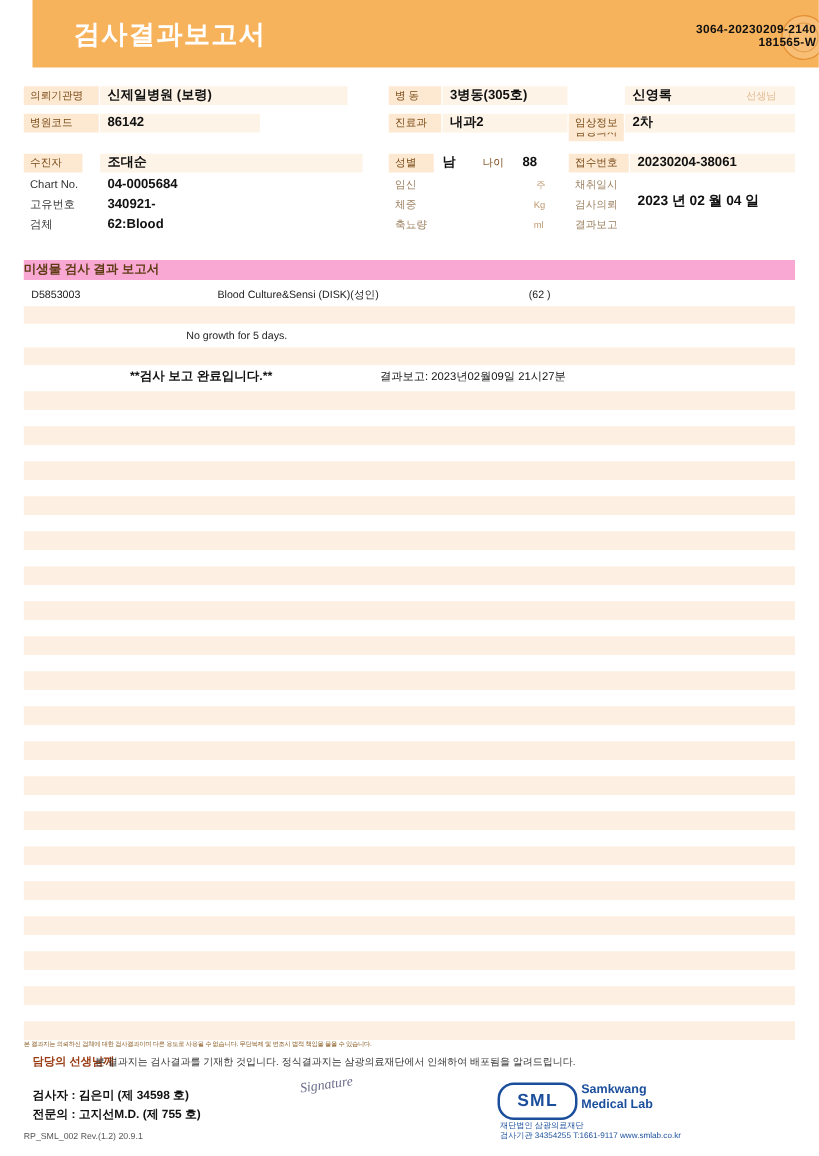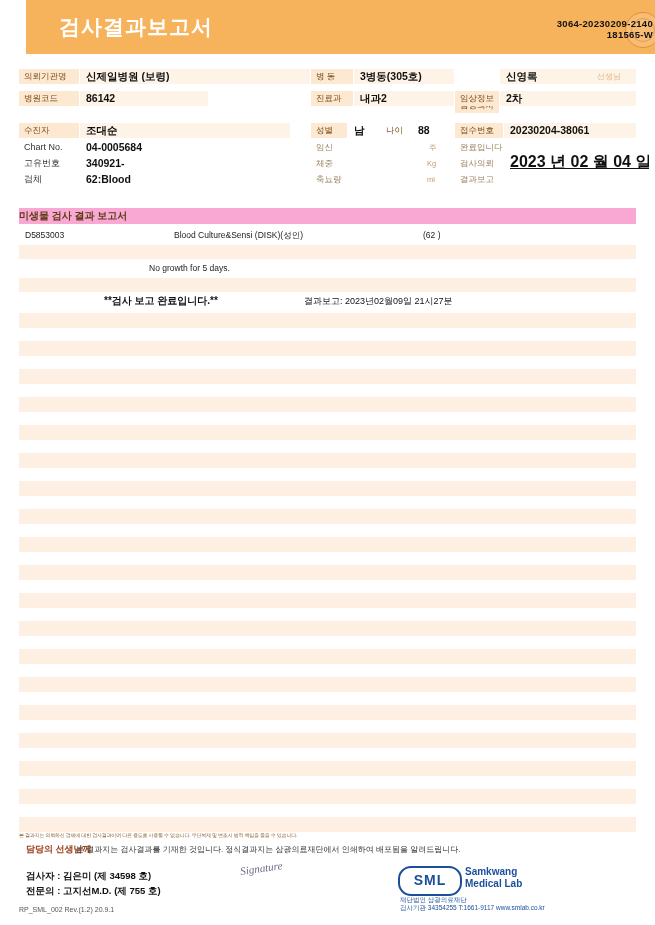--- a/index.html
+++ b/index.html
@@ -271,65 +271,65 @@
     <div class="barcode-area">
       <div class="stamp-circle"></div>
     </div>
     <div class="barcode-line1">3064-20230209-2140</div>
     <div class="barcode-line2">181565-W</div>
   </div>
 
   <div class="info">
 
     <div class="lbl" style="left:0px; top:3px; width:60px;">의뢰기관명</div>
-    <div class="val" style="left:61px; top:3px; width:230px;">신제일병원 (보령)</div>
+    <div class="val" style="left:61px; top:3px; width:198px;">신제일병원 (보령)</div>
 
     <div class="lbl" style="left:292px; top:3px; width:42px;">병 동</div>
     <div class="val" style="left:335px; top:3px; width:100px;">3병동(305호)</div>
 
     <div class="lbl" style="left:436px; top:3px; width:44px;margin-top:29px;">담당의사</div>
     <div class="val" style="left:481px; top:3px; width:136px;">신영록</div>
     <div class="faint" style="left:578px; top:5px;">선생님</div>
 
     <div class="lbl" style="left:0px; top:25px; width:60px;">병원코드</div>
     <div class="val" style="left:61px; top:25px; width:128px;">86142</div>
 
     <div class="lbl" style="left:292px; top:25px; width:42px;">진료과</div>
     <div class="val" style="left:335px; top:25px; width:100px;">내과2</div>
 
     <div class="lbl" style="left:436px; top:25px; width:44px;">임상정보</div>
     <div class="val" style="left:481px; top:25px; width:136px;">2차</div>
 
-    <div class="lbl" style="left:0px; top:57px; width:60px;">수진자</div>
+    <div class="lbl" style="left:0px; top:57px; width:47px;">수진자</div>
     <div class="val" style="left:61px; top:57px; width:210px;">조대순</div>
 
     <div class="lbl" style="left:292px; top:57px; width:36px;">성별</div>
     <div class="val plain" style="left:329px; top:57px; width:32px; background:transparent;">남</div>
     <div class="lbl" style="left:362px; top:57px; width:30px; background:transparent;">나이</div>
     <div class="val plain" style="left:393px; top:57px; width:40px; background:transparent;">88</div>
 
     <div class="lbl" style="left:436px; top:57px; width:48px;">접수번호</div>
     <div class="val" style="left:485px; top:57px; width:132px;">20230204-38061</div>
 
     <div class="lbl" style="left:0px; top:74px; width:60px; background:transparent; color:#333; font-size:9px;">Chart No.</div>
     <div class="val plain" style="left:61px; top:74px; width:210px; background:transparent;">04-0005684</div>
 
     <div class="lbl" style="left:292px; top:74px; width:40px; background:transparent; color:#9c8060;">임신</div>
     <div class="unit" style="left:410px; top:77px;">주</div>
 
-    <div class="lbl" style="left:436px; top:74px; width:48px; background:transparent; color:#9c8060;">완료입니다</div>
+    <div class="lbl" style="left:436px; top:74px; width:48px; background:transparent; color:#9c8060;">채취일시</div>
 
     <div class="lbl" style="left:0px; top:90px; width:60px; background:transparent; color:#333; font-size:9px;">고유번호</div>
     <div class="val plain" style="left:61px; top:90px; width:210px; background:transparent;">340921-</div>
 
     <div class="lbl" style="left:292px; top:90px; width:40px; background:transparent; color:#9c8060;">체중</div>
     <div class="unit" style="left:408px; top:93px;">Kg</div>
 
     <div class="lbl" style="left:436px; top:90px; width:48px; background:transparent; color:#9c8060;">검사의뢰</div>
-    <div class="val plain" style="left:485px; top:88px; width:145px; background:transparent; font-size:16px;text-decoration:underline;">2023 년 02 월 04 일</div>
+    <div class="val plain" style="left:485px; top:88px; width:145px; background:transparent; font-size:11px;">2023 년 02 월 04 일</div>
 
     <div class="lbl" style="left:0px; top:106px; width:60px; background:transparent; color:#333; font-size:9px;">검체</div>
     <div class="val plain" style="left:61px; top:106px; width:210px; background:transparent;">62:Blood</div>
 
     <div class="lbl" style="left:292px; top:106px; width:48px; background:transparent; color:#9c8060;">축뇨량</div>
     <div class="unit" style="left:408px; top:109px;">ml</div>
 
     <div class="lbl" style="left:436px; top:106px; width:48px; background:transparent; color:#9c8060;">결과보고</div>
   </div>
 

